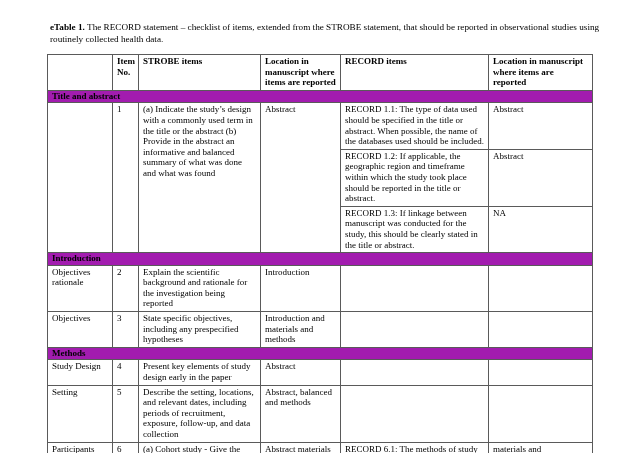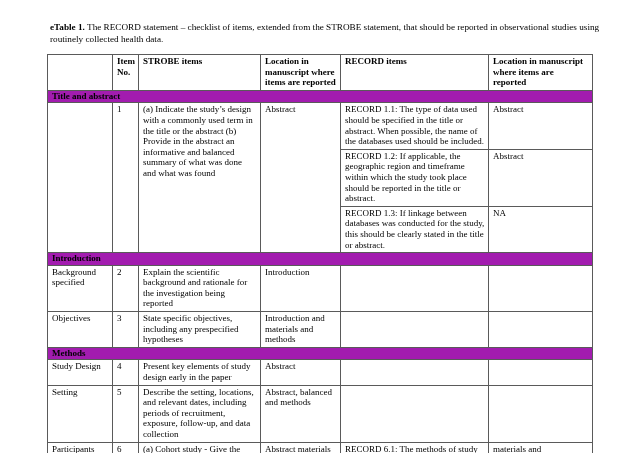--- a/index.html
+++ b/index.html
@@ -81,29 +81,29 @@
       <td rowspan="3">(a) Indicate the study’s design with a commonly used term in the title or the abstract (b) Provide in the abstract an informative and balanced summary of what was done and what was found</td>
       <td rowspan="3">Abstract</td>
       <td class="nb gap">RECORD 1.1: The type of data used should be specified in the title or abstract. When possible, the name of the databases used should be included.</td>
       <td class="nb">Abstract</td>
     </tr>
     <tr>
       <td class="nt nb gap">RECORD 1.2: If applicable, the geographic region and timeframe within which the study took place should be reported in the title or abstract.</td>
       <td class="nt nb">Abstract</td>
     </tr>
     <tr>
-      <td class="nt">RECORD 1.3: If linkage between databases was conducted for the study, this should be clearly stated in the title or abstract.</td>
+      <td class="nt">RECORD 1.3: If linkage between manuscript was conducted for the study, this should be clearly stated in the title or abstract.</td>
       <td class="nt">NA</td>
     </tr>
 
     <tr class="section-row">
       <td colspan="6">Introduction</td>
     </tr>
     <tr>
-      <td>Background specified</td>
+      <td>Objectives rationale</td>
       <td>2</td>
       <td>Explain the scientific background and rationale for the investigation being reported</td>
       <td>Introduction</td>
       <td></td>
       <td></td>
     </tr>
     <tr>
       <td>Objectives</td>
       <td>3</td>
       <td>State specific objectives, including any prespecified hypotheses</td>

